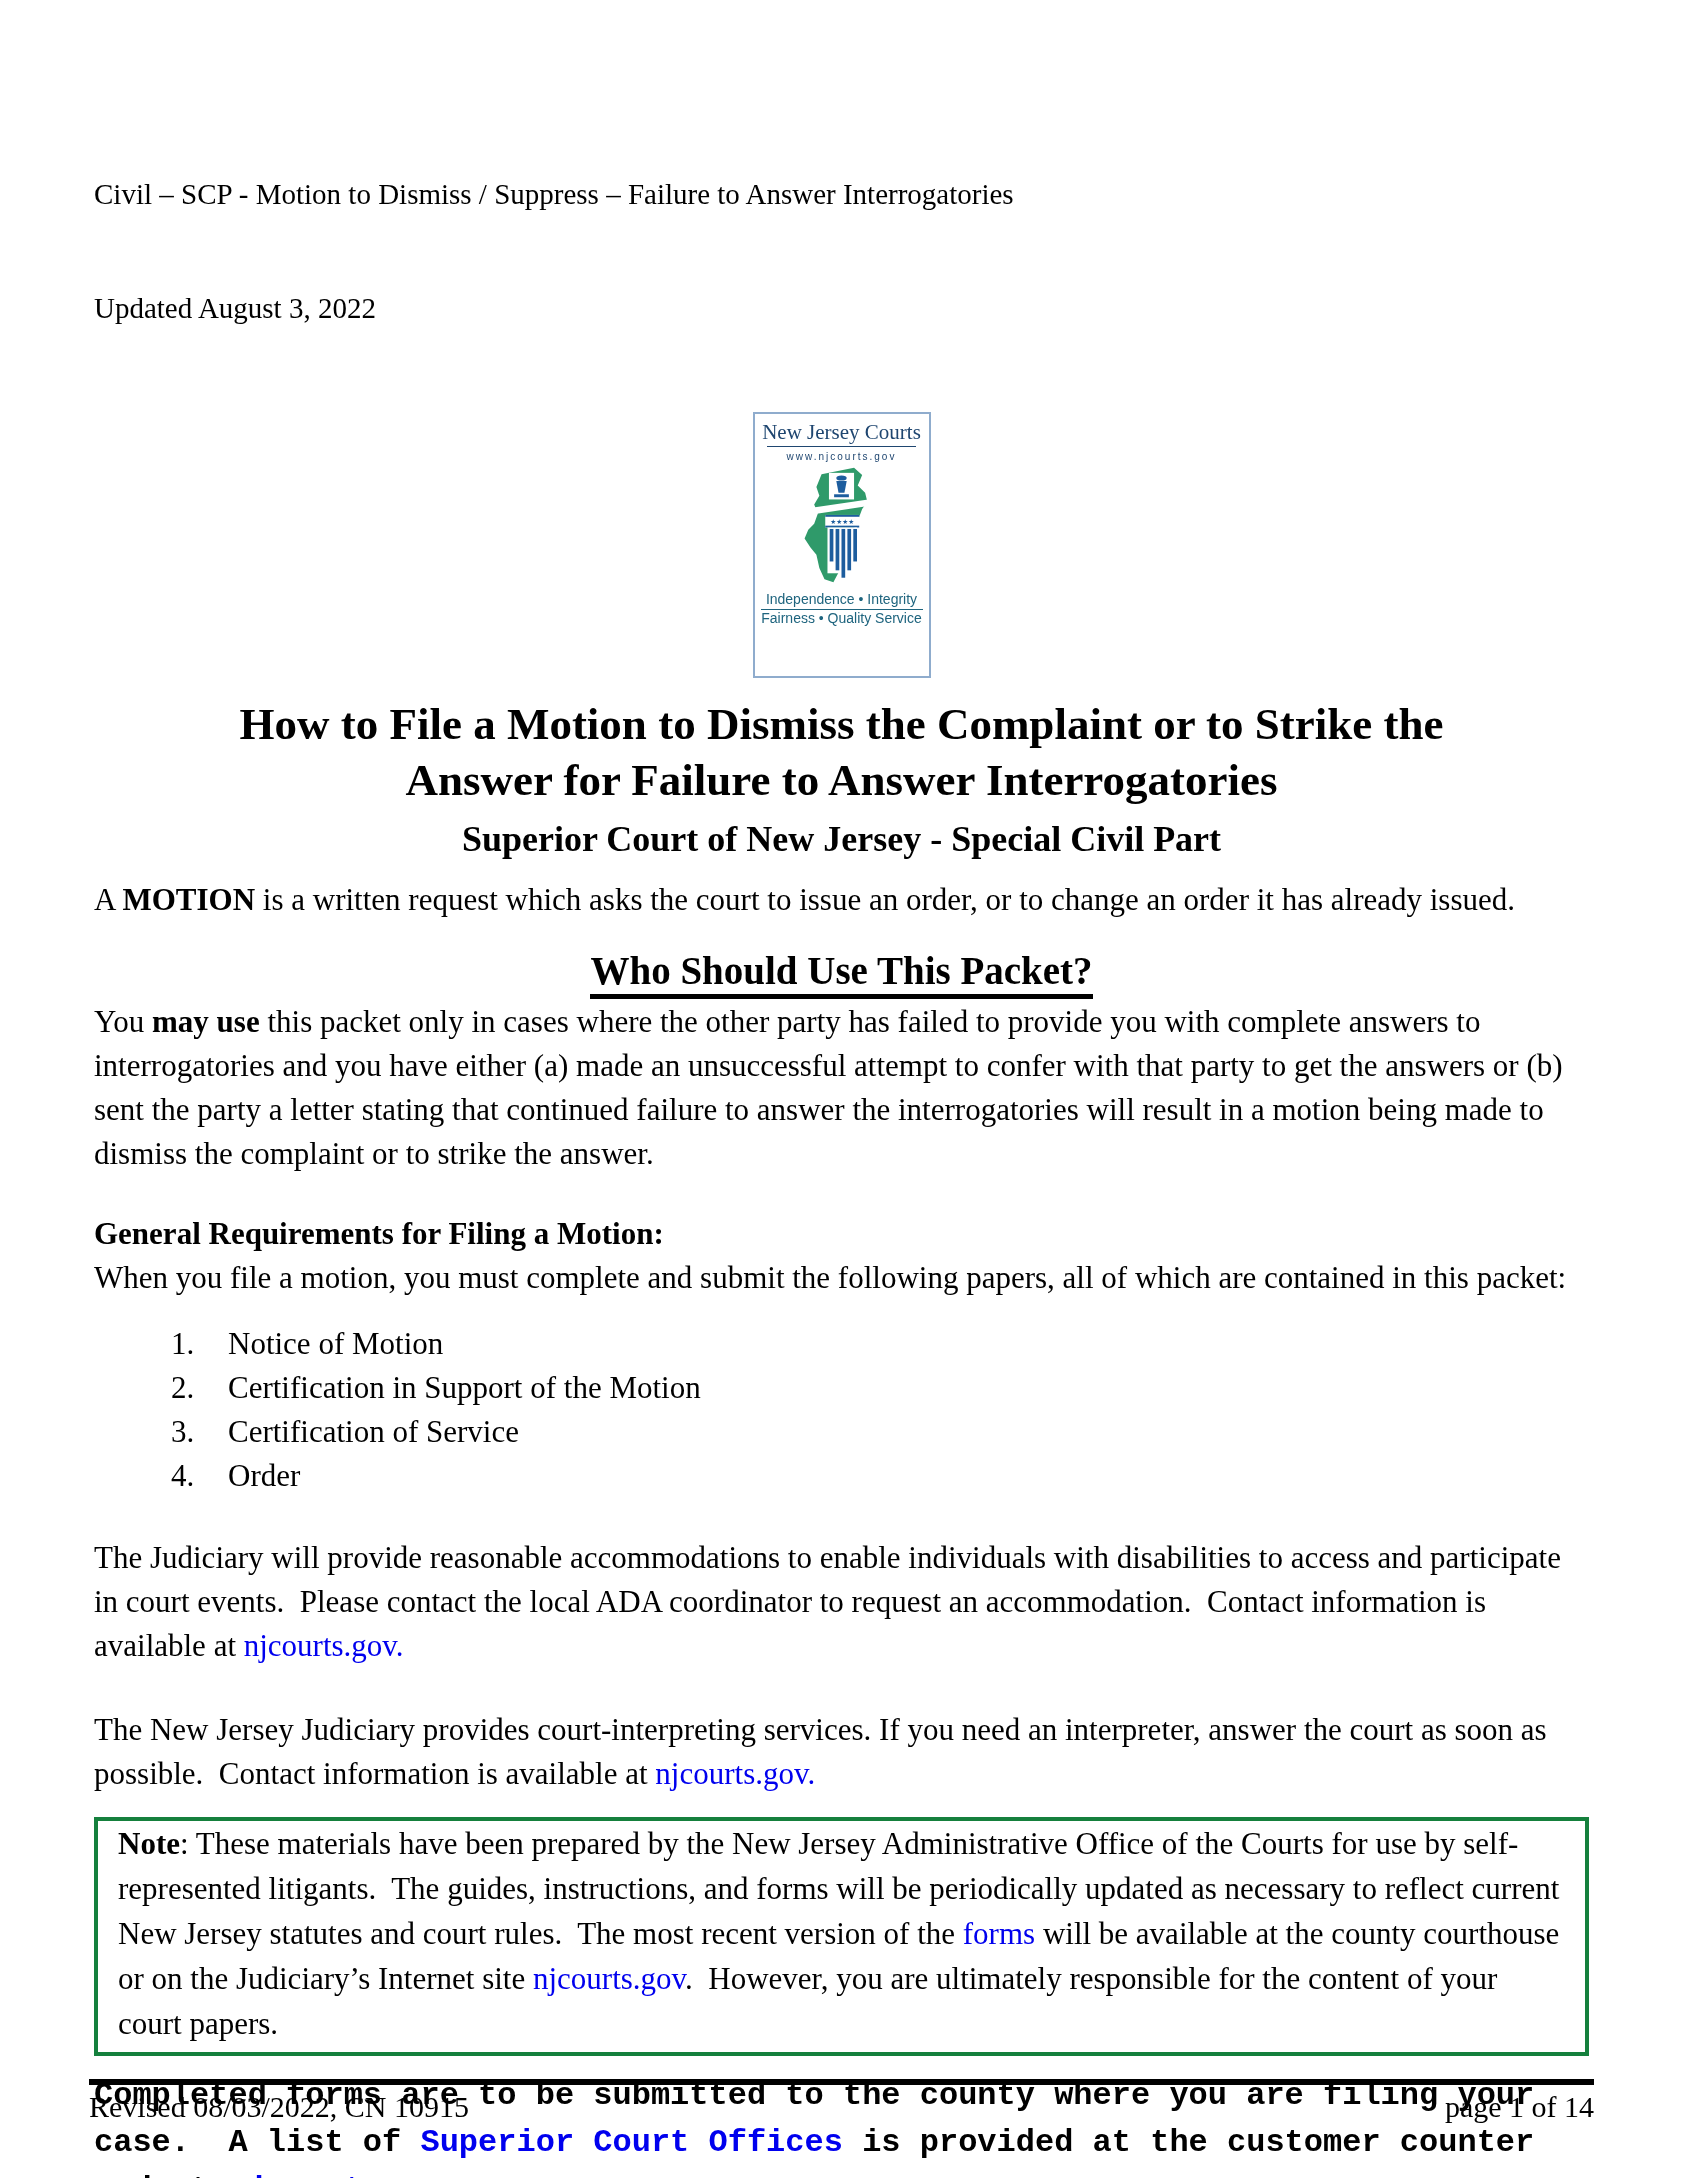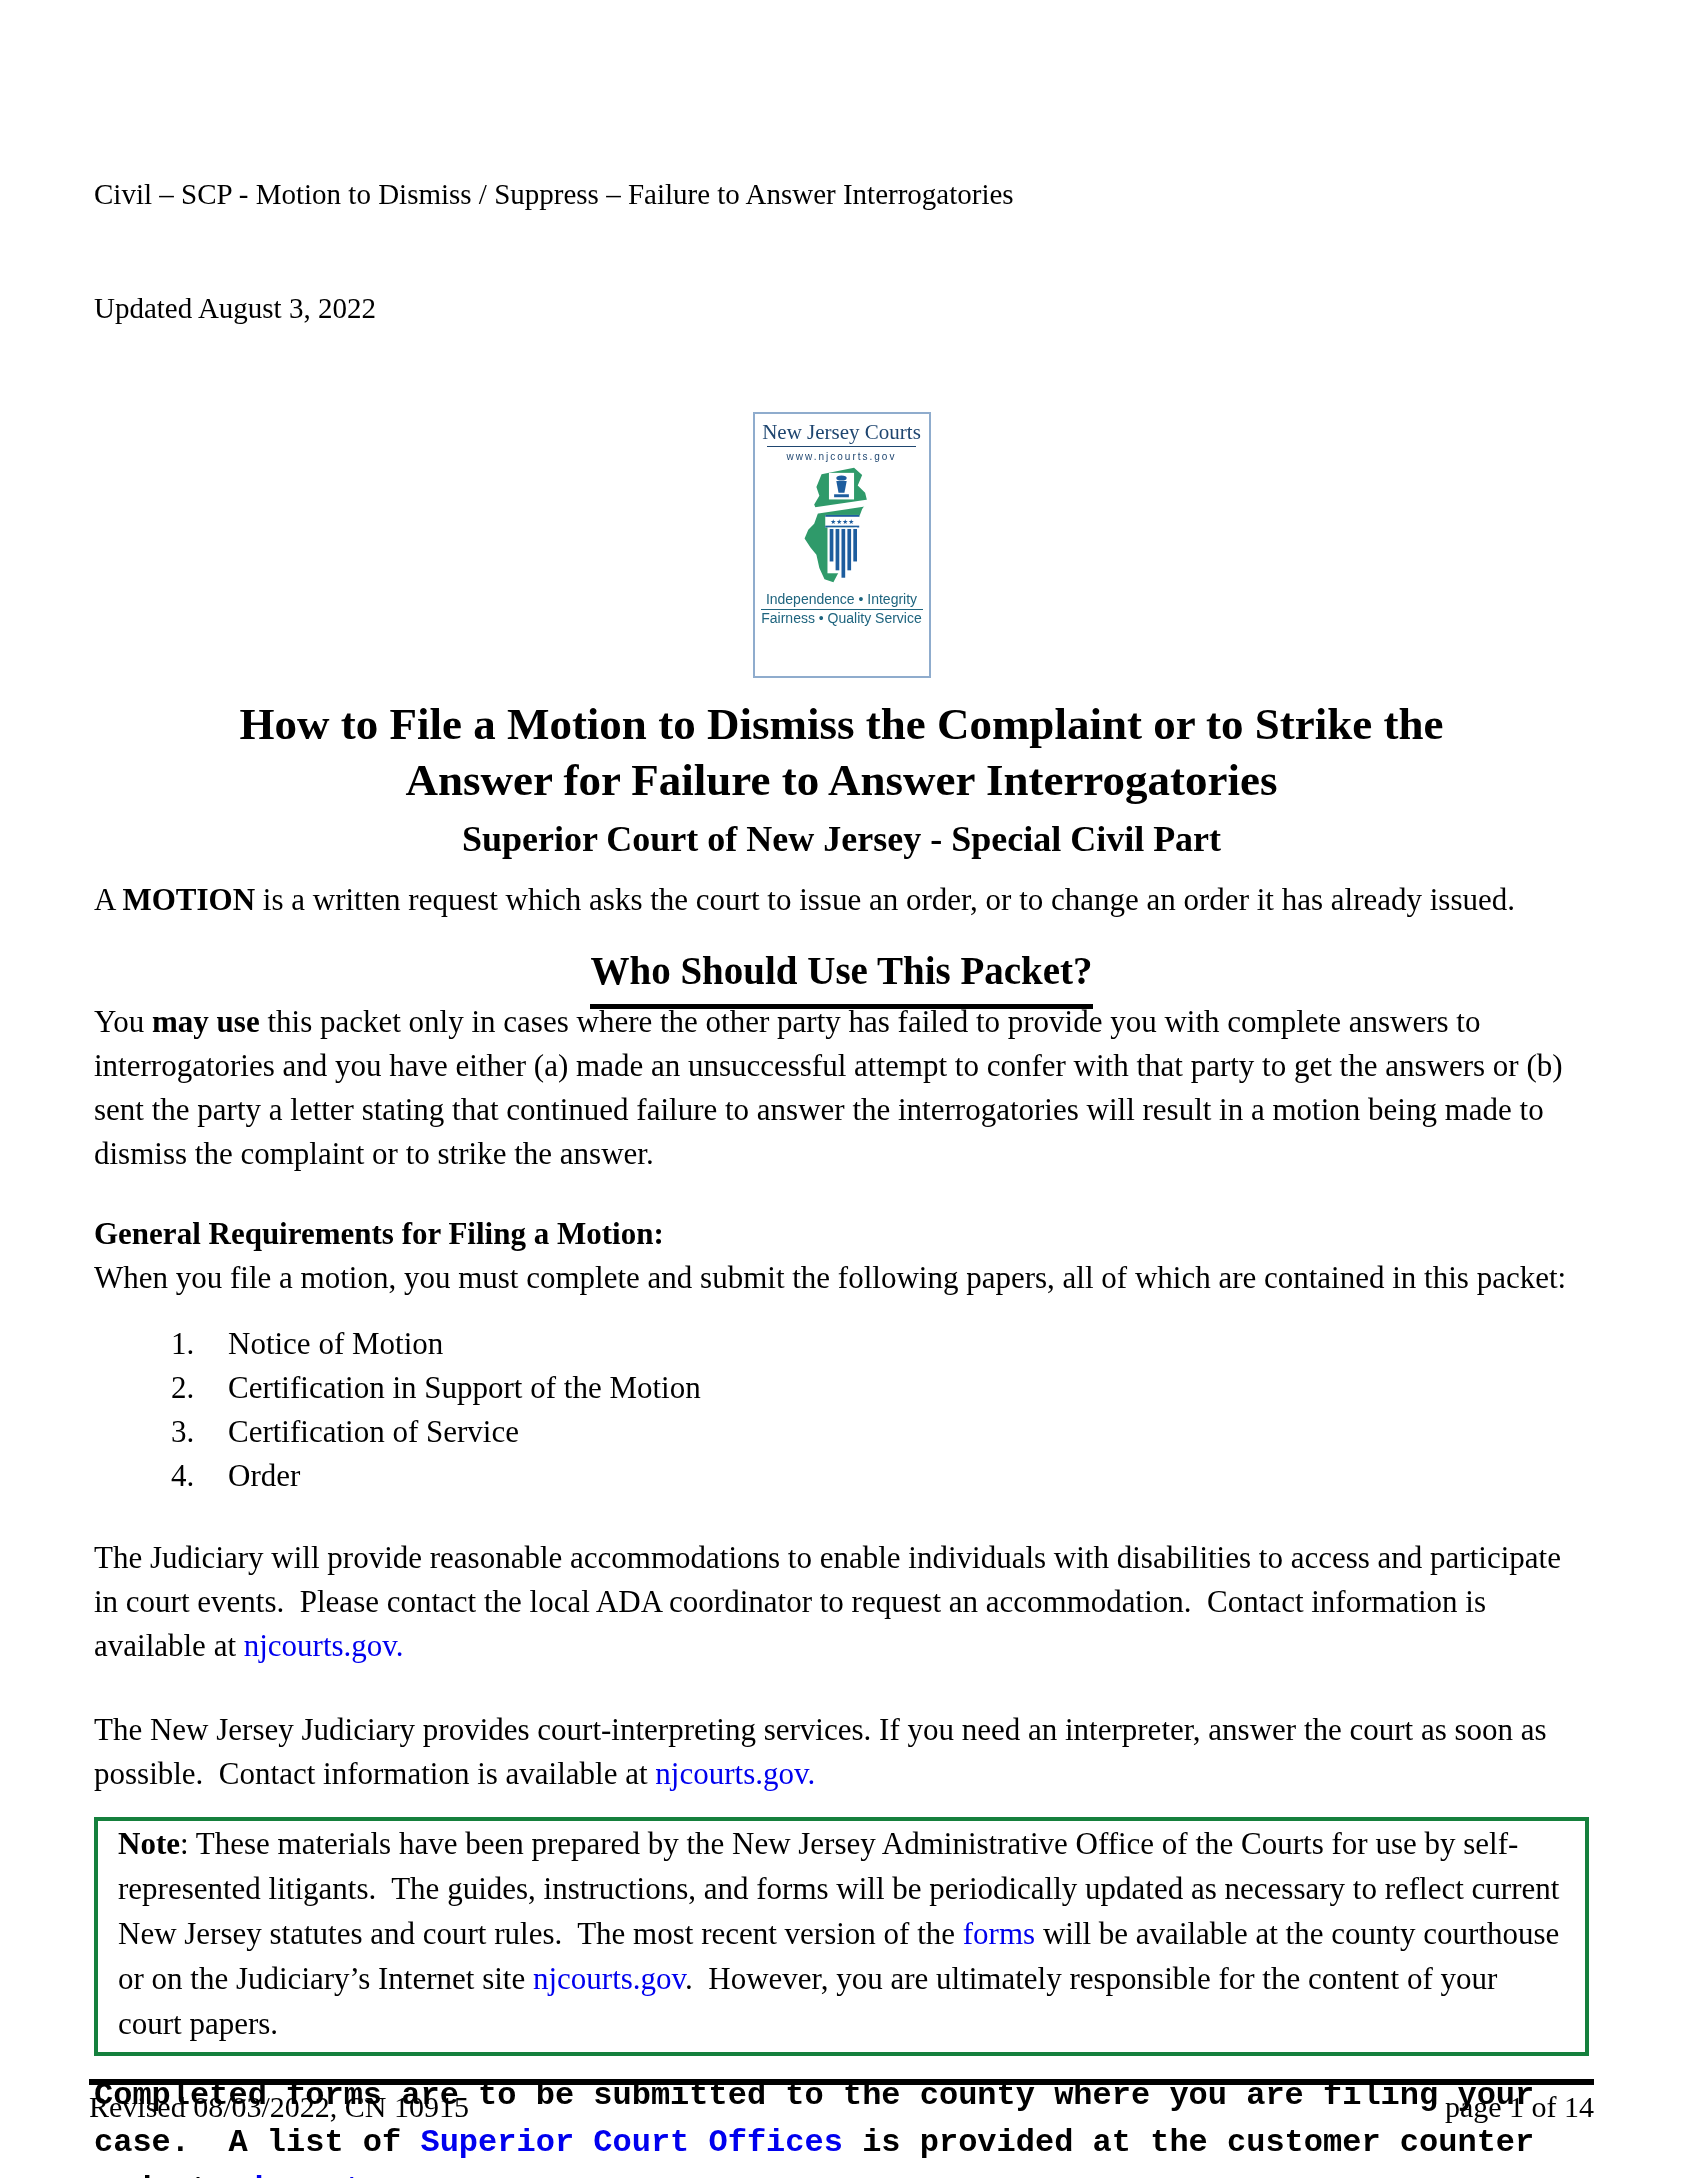--- a/index.html
+++ b/index.html
@@ -46,21 +46,21 @@
     text-align: center; width: 162px;
   }
   .logo-motto .m1 { border-bottom: 1px solid var(--nj-teal, #1e647e); padding-bottom: 1px; }
 
   
   .title { text-align: center; font-weight: bold; font-size: 45px; line-height: 56px; margin-top: 18px; }
   .subtitle { text-align: center; font-weight: bold; font-size: 36px; line-height: 46px; margin-top: 8px; }
   p.body { font-size: 31px; line-height: 44px; white-space: pre-wrap; }
   .p-intro { margin-top: 16px; }
   .packet-heading { text-align: center; margin-top: 26px; font-size: 39px; line-height: 46px; font-weight: bold; }
-  .packet-heading span { border-bottom: 5px solid #000; padding-bottom: 12px; }
+  .packet-heading span { border-bottom: 5px solid #000; padding-bottom: 2px; }
   .p-packet { margin-top: 6px; }
   .req-heading { font-size: 31px; line-height: 44px; font-weight: bold; margin-top: 36px; }
   .checklist { margin-top: 22px; font-size: 31px; line-height: 44px; padding-left: 77px; }
   .checklist .li { display: flex; }
   .checklist .num { width: 57px; flex: none; }
   .p-ada { margin-top: 38px; }
   .p-interp { margin-top: 40px; }
 
   .note-box {
     margin-top: 21px;

